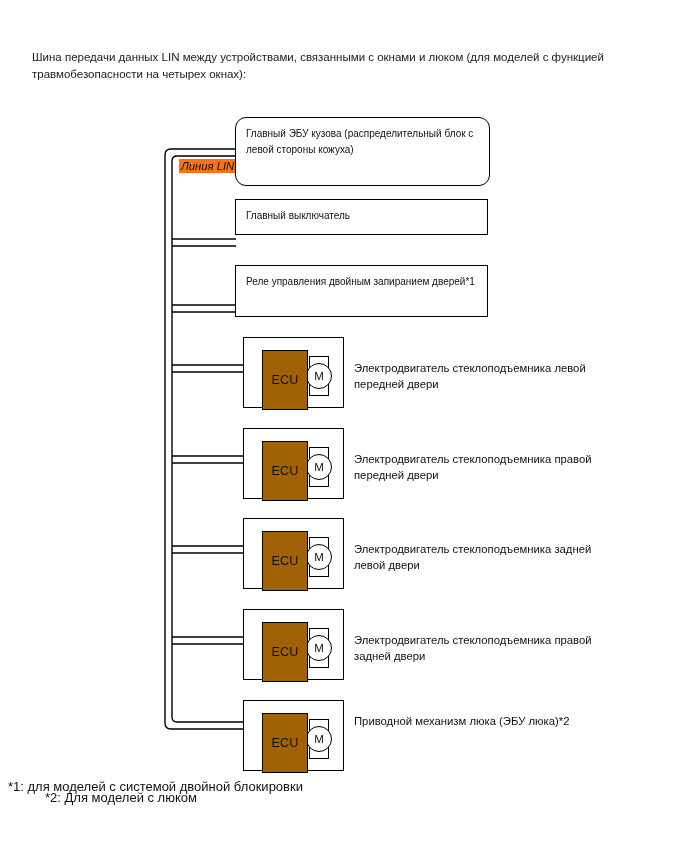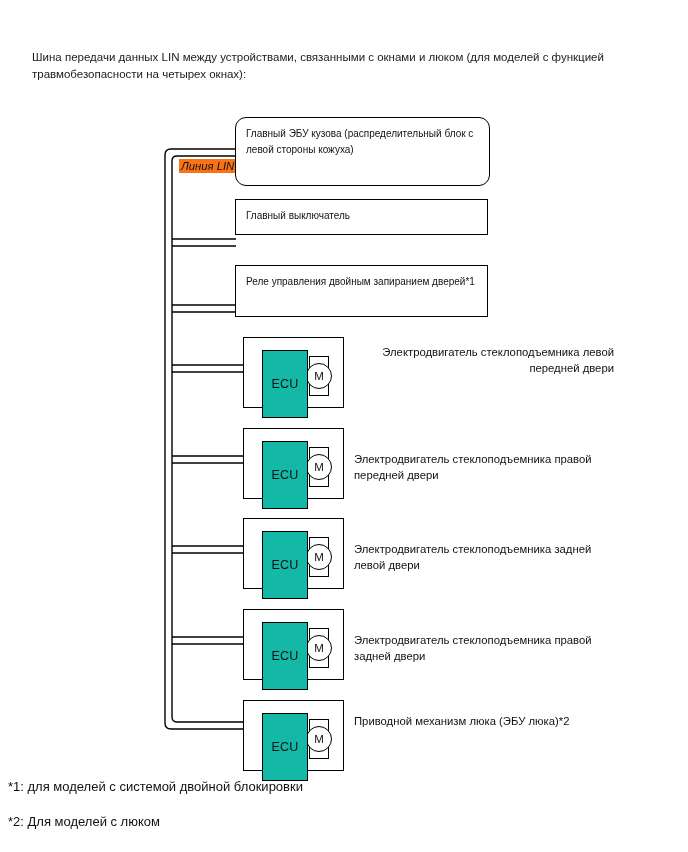--- a/index.html
+++ b/index.html
@@ -75,24 +75,24 @@
     position: absolute;
     box-sizing: border-box;
     border: 1.6px solid #000;
     background: #fff;
   }
   .ecu-inner {
     position: absolute;
     left: 18px;
     top: 12px;
     width: 46px;
-    height: 68px;
-    box-sizing: border-box;
-    border: 1.6px solid #000;
-    background: #14b8a6;
+    height: 60px;
+    box-sizing: border-box;
+    border: 1.6px solid #000;
+    background: #a16207;
     display: flex;
     align-items: center;
     justify-content: center;
     font-size: 12.5px;
     letter-spacing: 0.2px;
     color: #111;
     z-index: 2;
   }
   .motor-wrap {
     position: absolute;
@@ -196,21 +196,21 @@
   <div class="node-text">Реле управления двойным запиранием дверей*1</div>
 </div>
 
 <div class="ecu-node" style="left:243px; top:337px; width:101px; height:71px;">
   <div class="ecu-inner">ECU</div>
   <div class="motor-wrap">
     <div class="motor-body"></div>
     <div class="motor-circle">M</div>
   </div>
 </div>
-<div class="side-label" style="left:354px; top:344px;text-align:right;">Электродвигатель стеклоподъемника левой передней двери</div>
+<div class="side-label" style="left:354px; top:360px;">Электродвигатель стеклоподъемника левой передней двери</div>
 
 <div class="ecu-node" style="left:243px; top:428px; width:101px; height:71px;">
   <div class="ecu-inner">ECU</div>
   <div class="motor-wrap">
     <div class="motor-body"></div>
     <div class="motor-circle">M</div>
   </div>
 </div>
 <div class="side-label" style="left:354px; top:451px;">Электродвигатель стеклоподъемника правой передней двери</div>
 
@@ -235,13 +235,13 @@
 <div class="ecu-node" style="left:243px; top:700px; width:101px; height:71px;">
   <div class="ecu-inner">ECU</div>
   <div class="motor-wrap">
     <div class="motor-body"></div>
     <div class="motor-circle">M</div>
   </div>
 </div>
 <div class="side-label" style="left:354px; top:713px;">Приводной механизм люка (ЭБУ люка)*2</div>
 
 <div class="footnote" style="top:779px;">*1: для моделей с системой двойной блокировки</div>
-<div class="footnote" style="top:814px;">*2: Для моделей с люком</div>
+<div class="footnote" style="top:790px;margin-left:37px;">*2: Для моделей с люком</div>
 
 </body></html>

